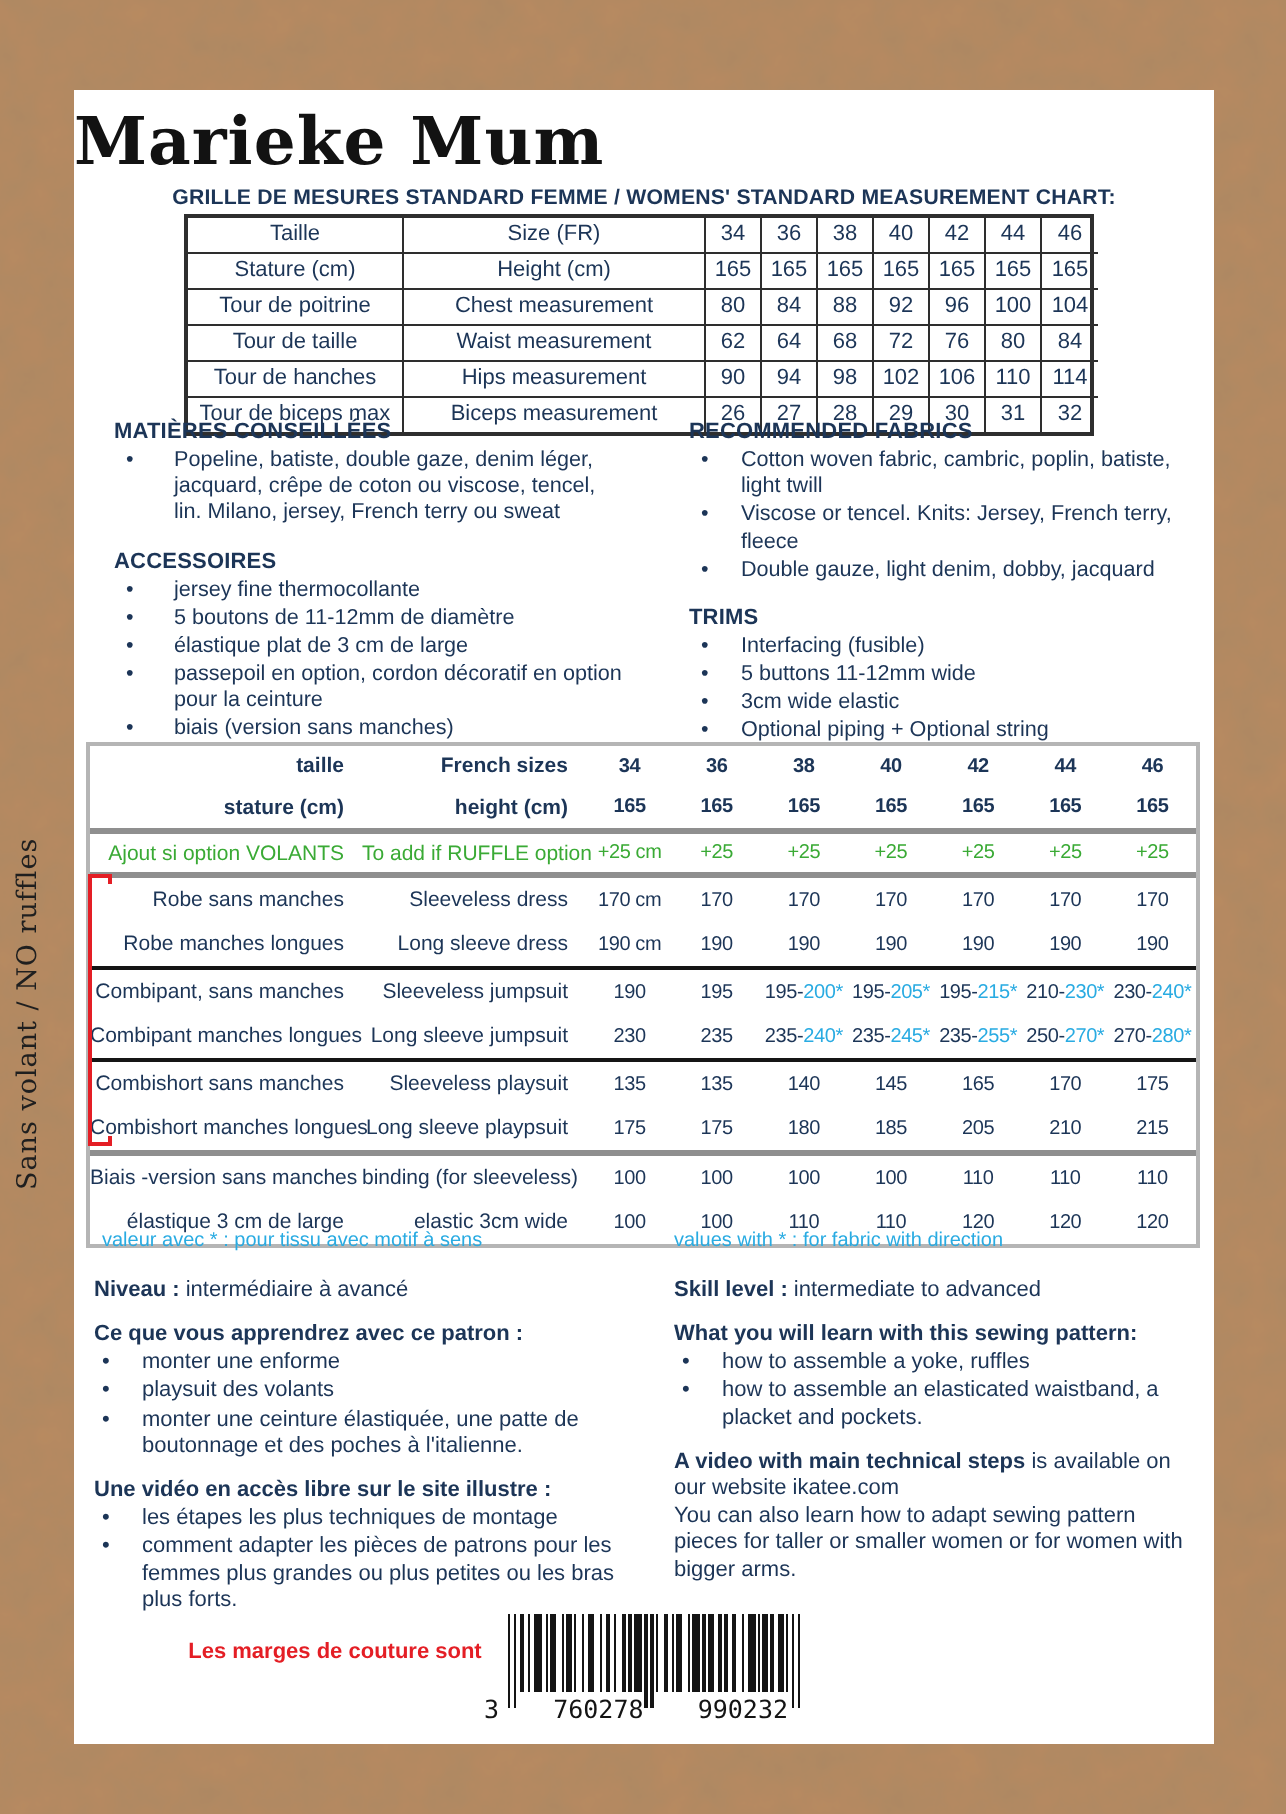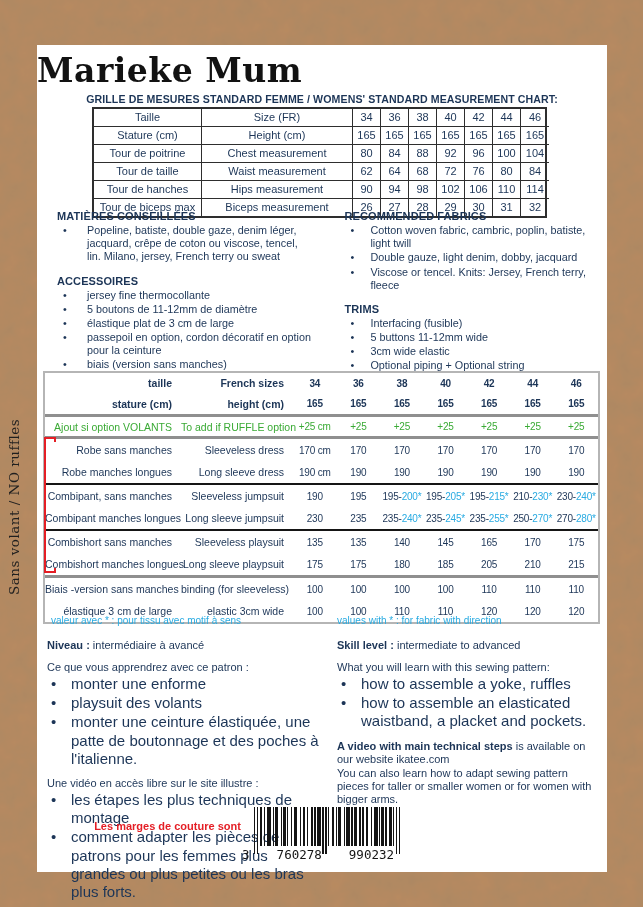--- a/index.html
+++ b/index.html
@@ -81,22 +81,22 @@
   
   .note{position:absolute;font-size:10px;color:#29abe2;white-space:nowrap;}
   .note-fr{left:14px;top:570px;}
   .note-en{left:300px;top:570px;}
   
   .bottom-cols{position:absolute;left:10px;top:594px;width:552px;display:flex;}
   .bcol{font-size:11px;line-height:1.22;color:#1c3557;}
   .bcol-fr{width:282px;padding-right:8px;box-sizing:border-box;}
   .bcol-en{width:262px;margin-left:8px;}
   .bcol p{margin:0 0 5px 0;}
-  .bcol .bh{font-weight:normal;margin:9px 0 0 0;}
-  .bcol ul.blist li{font-size:15px;padding-left:24px;}
+  .bcol .bh{font-weight:bold;margin:9px 0 0 0;}
+  .bcol ul.blist li{font-size:11px;padding-left:24px;}
   .bcol ul.blist li::before{left:4px;}
   .bcol .para{margin:9px 0 0 0;}
   .bcol .para2{margin:0;}
   
   .red-note{
     position:absolute;color:#e41e25;font-size:11px;line-height:1.25;
     text-align:center;font-weight:bold;
   }
   .red-fr{left:28px;top:775px;width:205px;}
   .red-en{left:392px;top:777px;width:195px;}
@@ -204,22 +204,22 @@
           <li>passepoil en option, cordon décoratif en option pour la ceinture</li>
           <li>biais (version sans manches)</li>
         </ul>
       </div>
     </div>
     <div class="col-right">
       <div class="sec">
         <div class="sec-heading">RECOMMENDED FABRICS</div>
         <ul class="blist">
           <li>Cotton woven fabric, cambric, poplin, batiste, light twill</li>
+          <li>Viscose or tencel. Knits: Jersey, French terry, fleece</li>
           <li>Double gauze, light denim, dobby, jacquard</li>
-          <li>Viscose or tencel. Knits: Jersey, French terry, fleece</li>
         </ul>
       </div>
       <div class="sec">
         <div class="sec-heading">TRIMS</div>
         <ul class="blist">
           <li>Interfacing (fusible)</li>
           <li>5 buttons 11-12mm wide</li>
           <li>3cm wide elastic</li>
           <li>Optional piping + Optional string</li>
           <li>Bias binding for the sleeveless versions</li>

